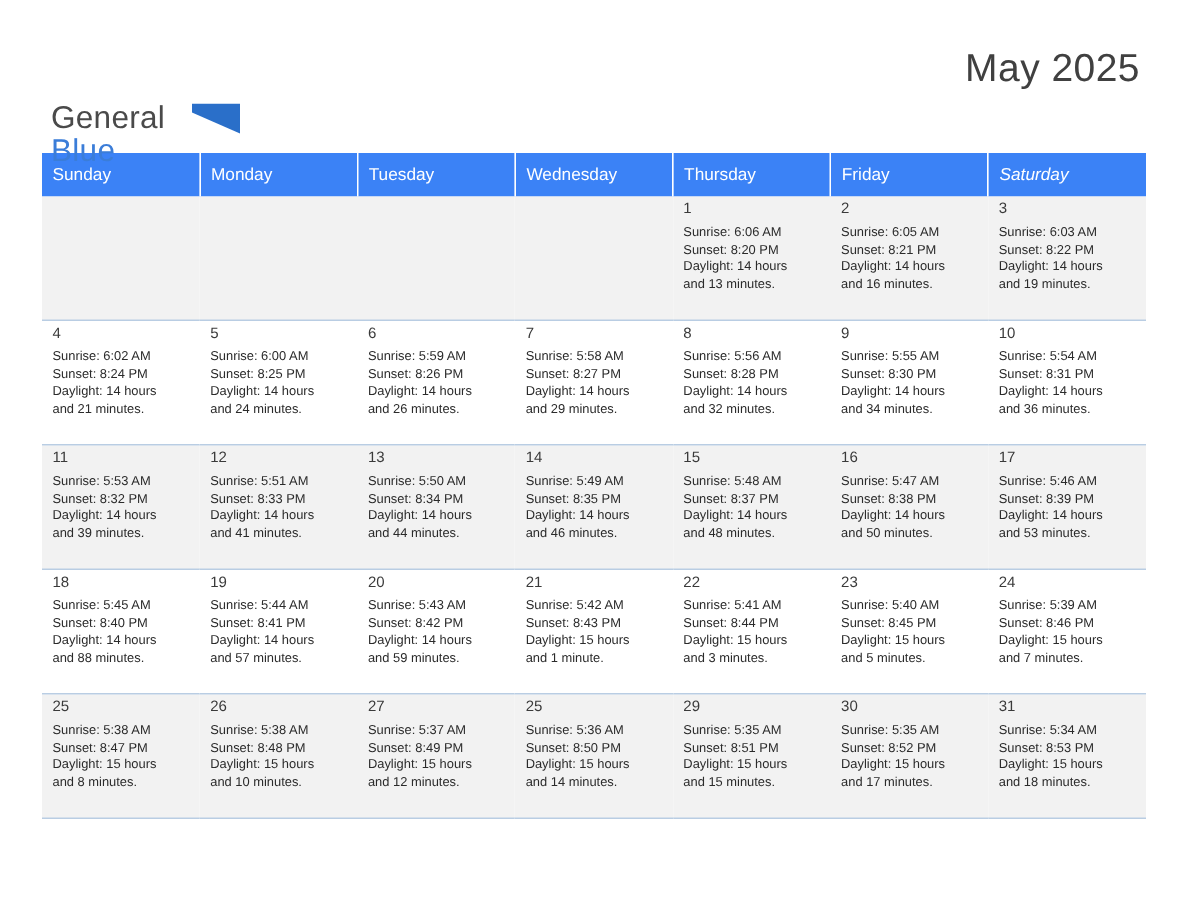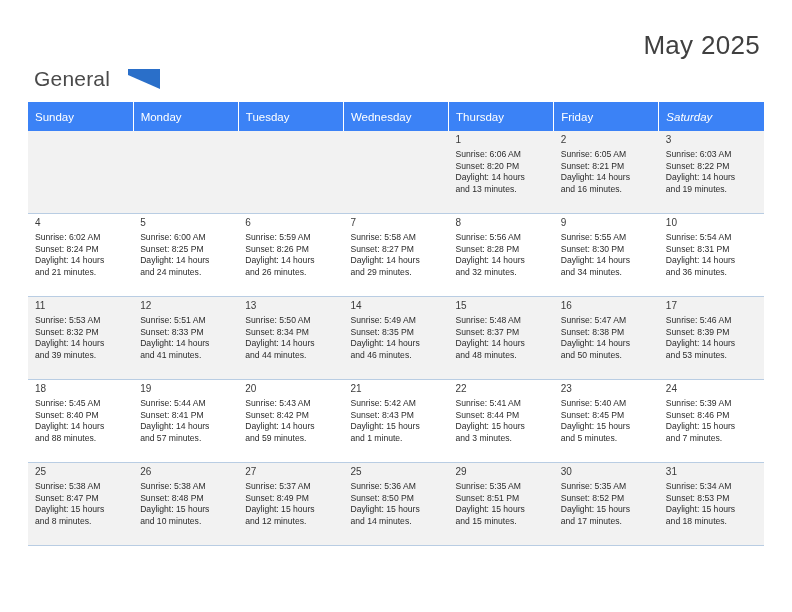--- a/index.html
+++ b/index.html
@@ -120,20 +120,21 @@
 </style>
 </head>
 <body>
 
 <div class="page">
 
   <div class="header">
 
     <div class="logo">
       <div class="logo-general">General</div>
+      <div class="logo-blue">Blue</div>
       <svg class="logo-flag" viewBox="0 0 36 22">
         <polygon points="2,0 34,0 34,20 2,6" fill="#2a6fc9"></polygon>
       </svg>
     </div>
 
     <div class="title">May 2025</div>
   </div>
 
   <table class="calendar">
     <thead>

